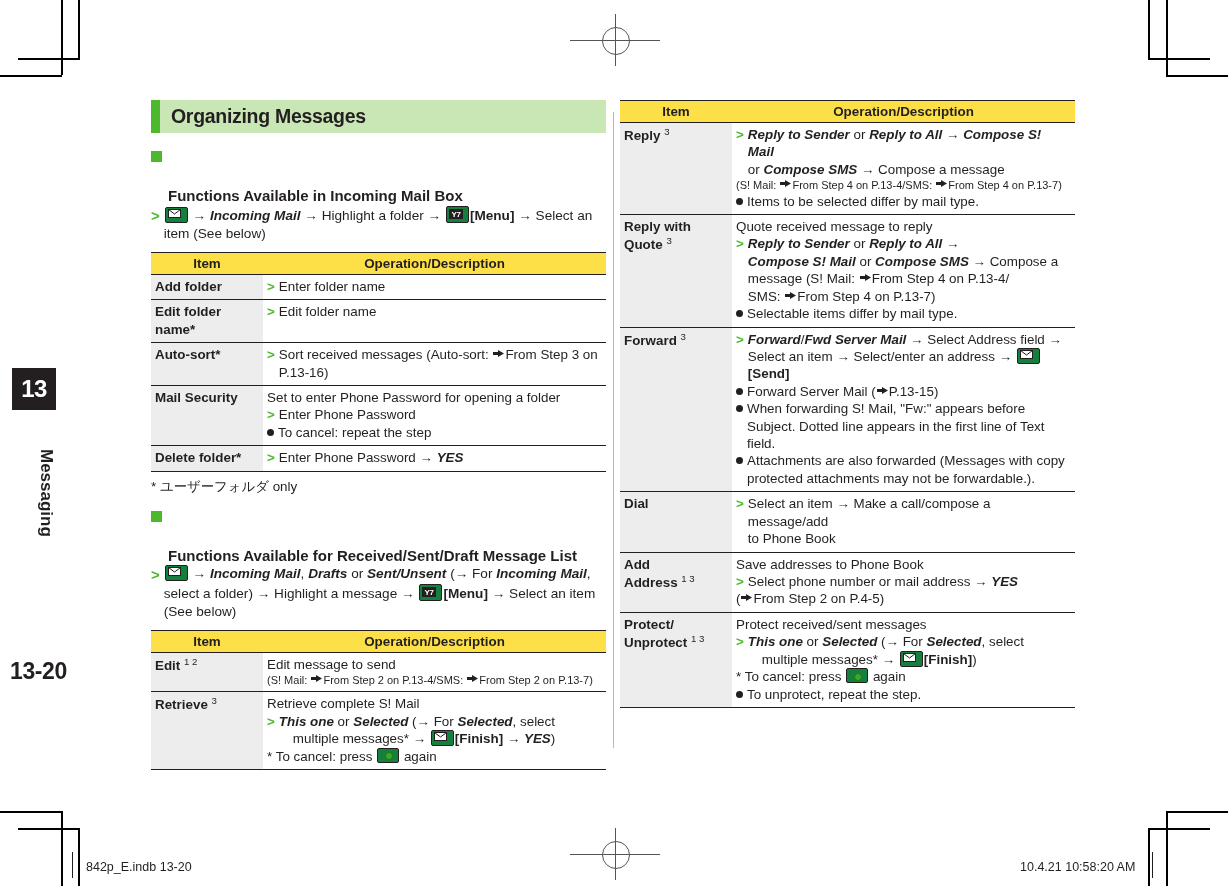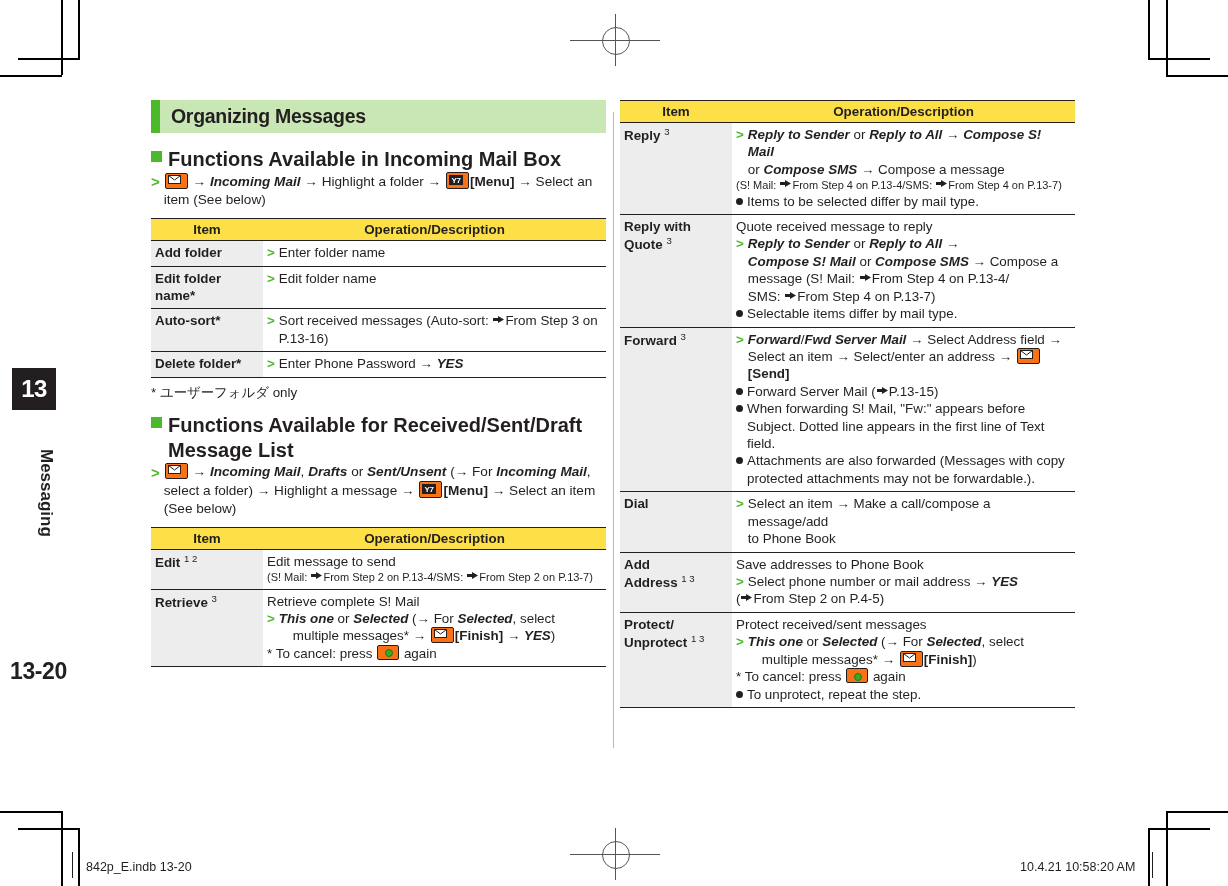--- a/index.html
+++ b/index.html
@@ -76,37 +76,37 @@
     font-size: 19.5px; font-weight: bold; color: #231f20;
     padding-left: 11px; letter-spacing: -0.3px;
   }
 
   
   .subhead { display: flex; align-items: flex-start; margin-top: 2px; }
   .subhead .sq {
     width: 11px; height: 11px; background: #4cb82b; flex: 0 0 auto;
     margin-top: 4px; margin-right: 6px;
   }
-  .subhead .txt { font-size: 20px; font-weight: bold; color: #231f20; line-height: 1.25; }
+  .subhead .txt { font-size: 15px; font-weight: bold; color: #231f20; line-height: 1.25; margin-top: 40px; }
 
   
   .steprow { display: flex; align-items: flex-start; margin-top: 1px; }
   .steprow .gt {
     color: #4cb82b; font-weight: bold; font-size: 15px; line-height: 1.3;
     flex: 0 0 auto; margin-right: 4px;
   }
   .steprow .body { font-size: 13.6px; line-height: 1.33; color: #231f20; }
 
   em.bi { font-style: italic; font-weight: bold; font-size: 1.0em; }
   .bold { font-weight: bold; }
 
   
   .key {
     display: inline-block; border: 1.6px solid #231f20; border-radius: 2px;
-    background: #f97316; vertical-align: -2px;
+    background: #15803d; vertical-align: -2px;
     padding: 0 2px; line-height: 1; height: 13px; min-width: 14px;
     text-align: center; font-size: 10px; font-weight: bold;
     position: relative; margin: 0 1px;
   }
   .key svg { display: block; }
   .key-center { width: 16px; height: 13px; }
   .key-center .dot {
     position: absolute; left: 50%; top: 50%; width: 6px; height: 6px;
     margin-left: -3px; margin-top: -3px; border-radius: 50%;
     background: #3aa82a; border: 1px solid #1d7a12;
@@ -270,20 +270,31 @@
             <td class="itemcell">Auto-sort*</td>
             <td class="desccell">
               <div class="sub-line">
                   <span class="gt">&gt;</span>
                   <span>Sort received messages (Auto-sort: <span class="ref-icon"><svg width="13" height="11" viewBox="0 0 13 11">
                         <path d="M1 3h5V1l6 3.5L6 8V6H1z" fill="#231f20"></path>
                       </svg></span>From Step 3 on P.13-16)</span>
                 </div>
             </td>
           </tr>
+          <tr>
+            <td class="itemcell">Mail Security</td>
+            <td class="desccell">
+              <div>Set to enter Phone Password for opening a folder</div>
+              <div class="sub-line">
+                  <span class="gt">&gt;</span>
+                  <span>Enter Phone Password</span>
+                </div>
+              <div><span class="dot-bullet"></span><span>To cancel: repeat the step</span></div>
+            </td>
+          </tr>
           <tr class="lastrow">
             <td class="itemcell">Delete folder*</td>
             <td class="desccell">
               <div class="sub-line">
                   <span class="gt">&gt;</span>
                   <span>Enter Phone Password <span class="arrow">→</span> <em class="bi">YES</em></span>
                 </div>
             </td>
           </tr>
         </tbody>

